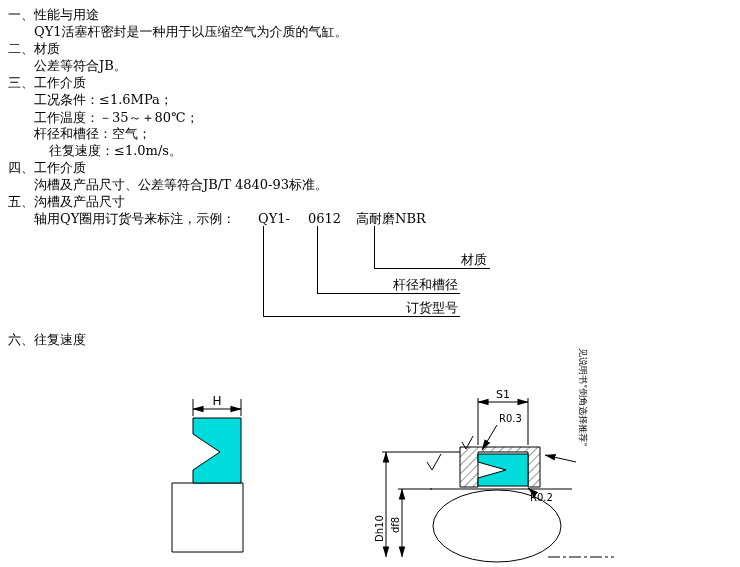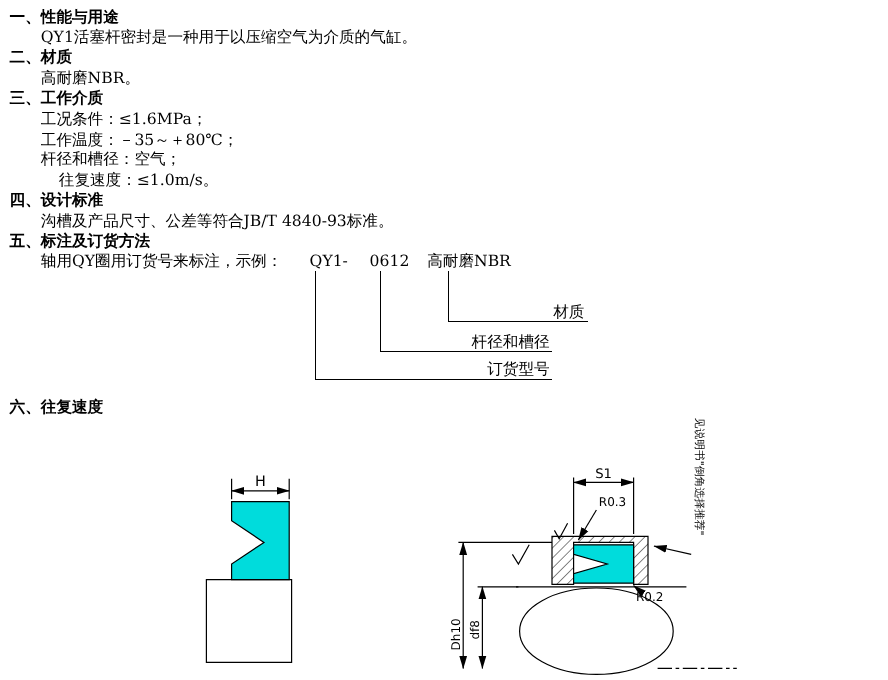--- a/index.html
+++ b/index.html
@@ -5,46 +5,46 @@
   * { margin:0; padding:0; box-sizing:border-box; }
   html,body { width:740px; height:567px; }
   body {
     position:relative;
     background:#ffffff;
     color:#000;
     font-family:"DejaVu Serif","Liberation Serif",serif;
     overflow:hidden;
   }
   .line { position:absolute; font-size:13px; line-height:16px; white-space:pre; }
-  .h { font-weight:bold; }
+  .h { font-weight:normal; }
   svg.abs { position:absolute; overflow:visible; }
   text { font-family:"DejaVu Sans","Liberation Sans",sans-serif; }
   text.cjk { font-family:"DejaVu Serif","Liberation Serif",serif; }
 </style>
 </head>
 <body>
 
 <div>
 
   <div class="line h" style="left:8px;top:7px">一、性能与用途</div>
   <div class="line" style="left:34px;top:24px">QY1活塞杆密封是一种用于以压缩空气为介质的气缸。</div>
 
   <div class="line h" style="left:8px;top:41px">二、材质</div>
-  <div class="line" style="left:34px;top:58px">高耐磨NBR。</div>
+  <div class="line" style="left:34px;top:58px">公差等符合JB。</div>
 
   <div class="line h" style="left:8px;top:75px">三、工作介质</div>
   <div class="line" style="left:34px;top:92px">工况条件：≤1.6MPa；</div>
   <div class="line" style="left:34px;top:110px">工作温度：－35～＋80℃；</div>
   <div class="line" style="left:34px;top:126px">杆径和槽径：空气；</div>
   <div class="line" style="left:49px;top:143px">往复速度：≤1.0m/s。</div>
 
-  <div class="line h" style="left:8px;top:160px">四、设计标准</div>
+  <div class="line h" style="left:8px;top:160px">四、工作介质</div>
   <div class="line" style="left:34px;top:177px">沟槽及产品尺寸、公差等符合JB/T 4840-93标准。</div>
 
-  <div class="line h" style="left:8px;top:194px">五、标注及订货方法</div>
+  <div class="line h" style="left:8px;top:194px">五、沟槽及产品尺寸</div>
 
   <div class="line" style="left:34px;top:211px">轴用QY圈用订货号来标注，示例：</div>
   <div class="line" style="left:258px;top:211px">QY1-</div>
   <div class="line" style="left:308px;top:211px">0612</div>
   <div class="line" style="left:356px;top:211px">高耐磨NBR</div>
 
   <svg class="abs" style="left:0;top:222px" width="520" height="100" viewBox="0 222 520 100">
     <g stroke="#000" stroke-width="1" fill="none" shape-rendering="crispEdges">
       <polyline points="263,226 263,316 460,316"></polyline>
       <polyline points="317,226 317,293 460,293"></polyline>

